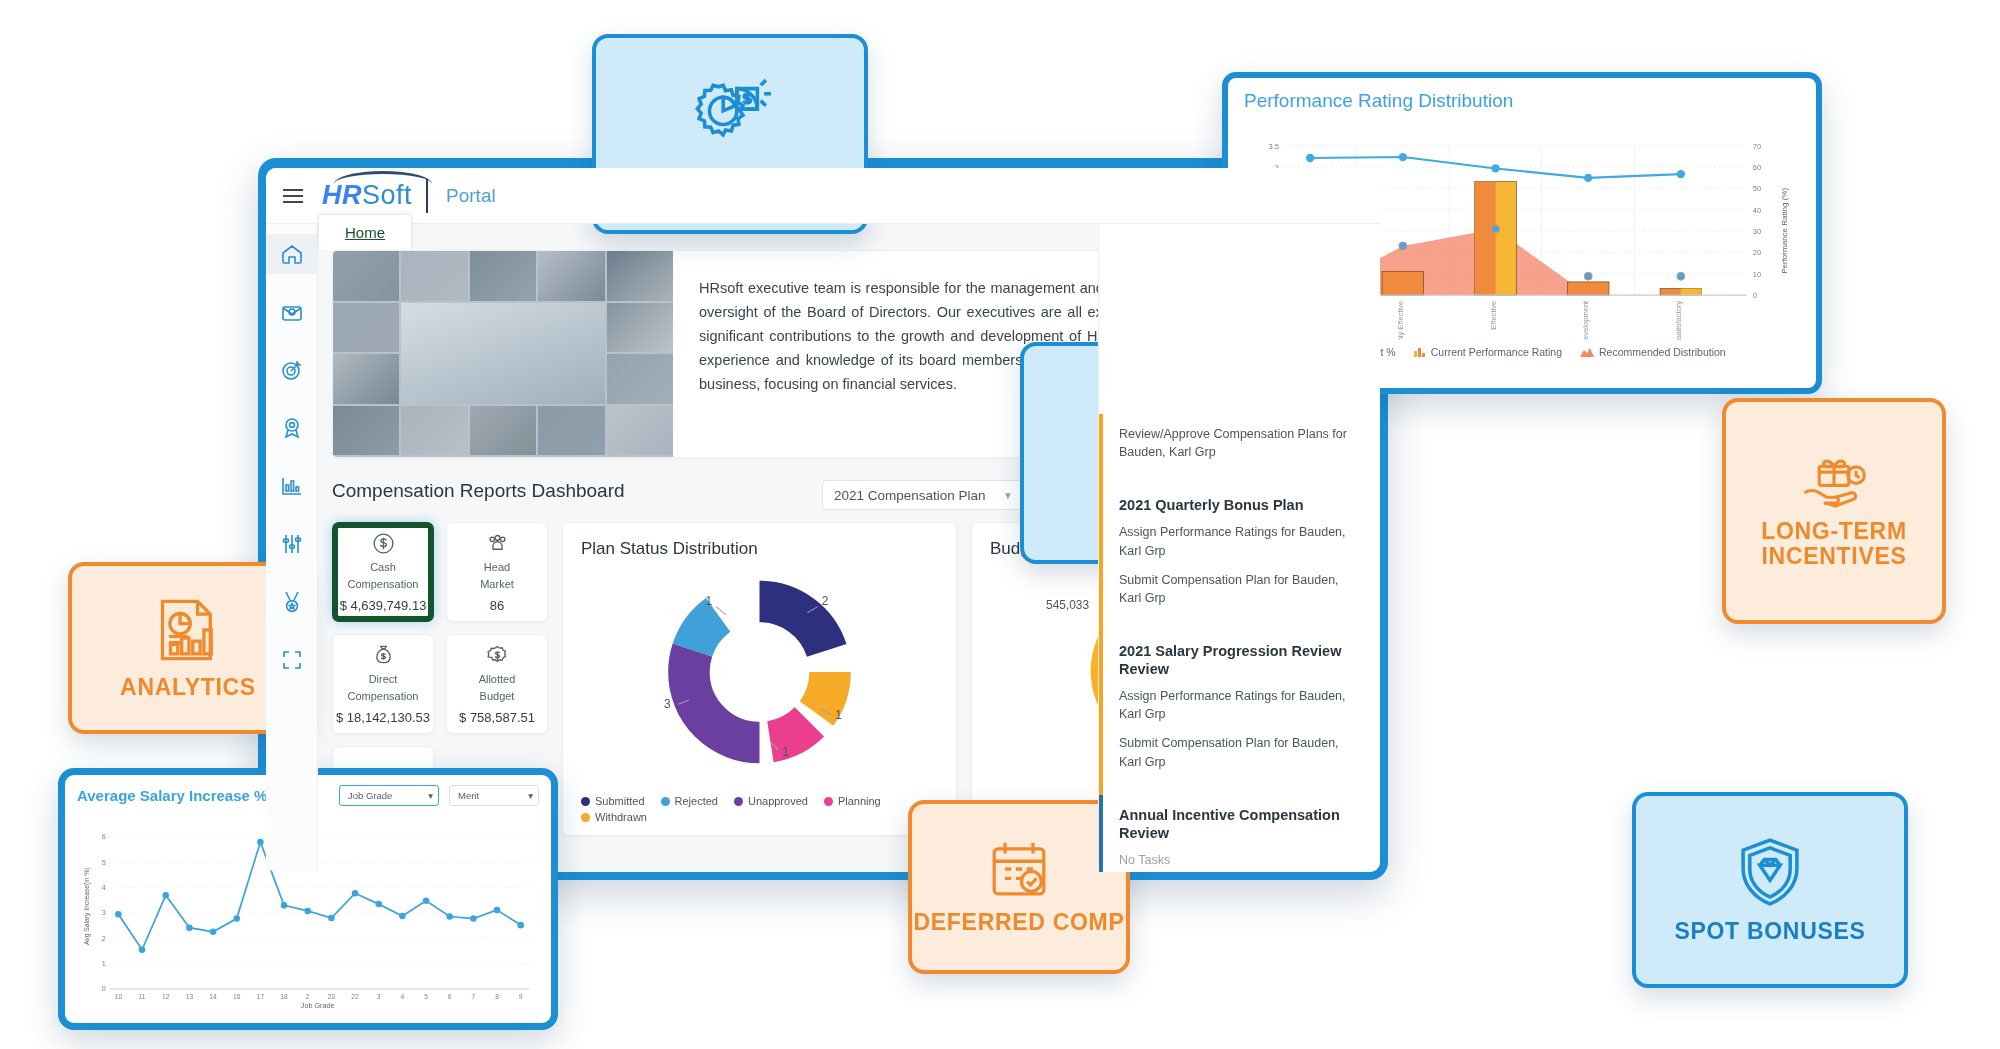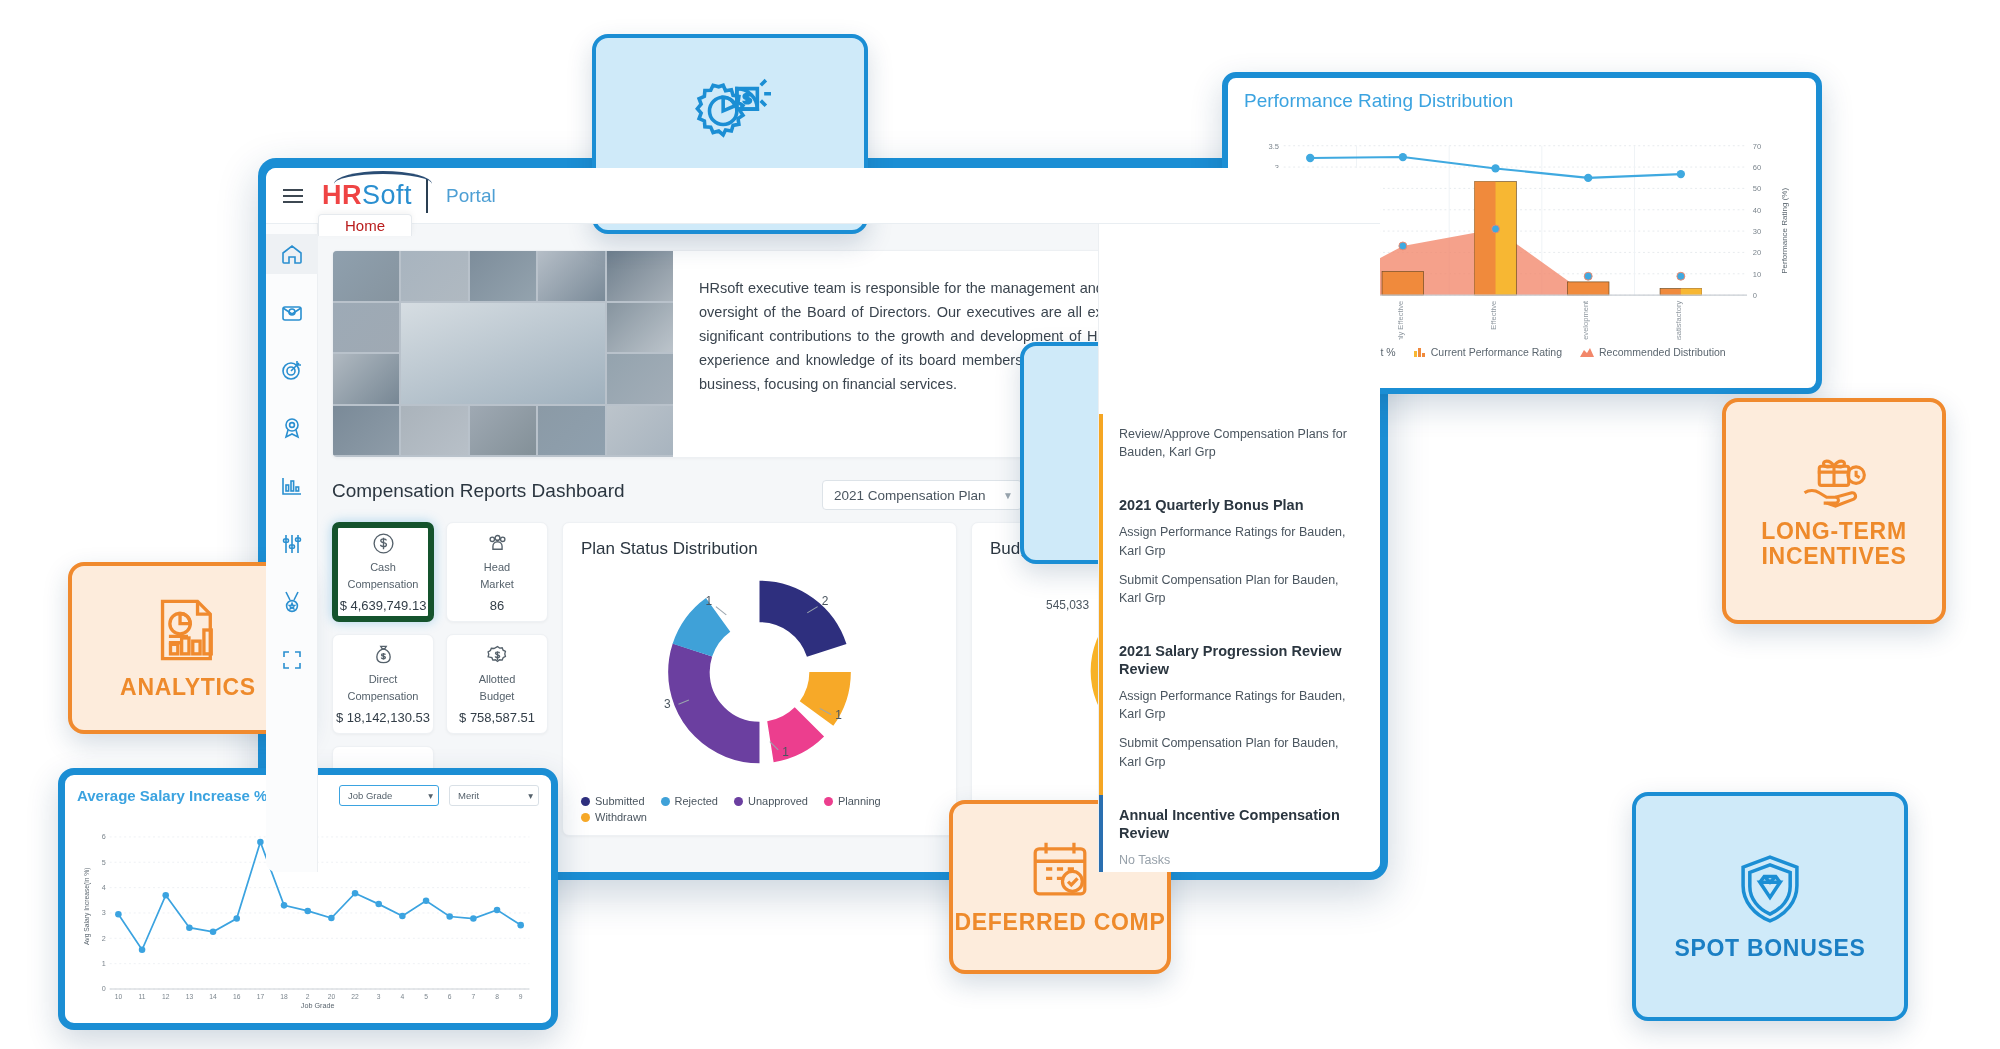--- a/index.html
+++ b/index.html
@@ -32,21 +32,21 @@
   
   .topbar {
     height: 56px; background: #fff;
     display: flex; align-items: center;
     border-bottom: 1px solid #e9eef2;
     position: relative; z-index: 6;
   }
   .hamburger { width: 54px; display: flex; flex-direction: column; gap: 4px; align-items: center; cursor: pointer; }
   .hamburger i { display: block; width: 20px; height: 2px; background: #3d4852; }
   .brand { display: flex; align-items: center; gap: 0; margin-left: 2px; position: relative; }
-  .brand-hr { font-size: 27px; font-weight: 700; color: #ef4444; letter-spacing: .5px; }
+  .brand-hr { font-size: 27px; font-weight: 700; color: #3b82f6; letter-spacing: .5px; font-style: italic; }
   .brand-soft { font-size: 27px; font-weight: 400; color: #2a8fd0; letter-spacing: .5px; }
   .brand-swoosh {
     position: absolute; top: -9px; left: 12px; width: 98px; height: 13px;
     border-top: 3px solid #2a4d74; border-radius: 50% / 100% 100% 0 0;
     border-left-color: transparent; border-right-color: transparent;
   }
   .brand-div { width: 2px; height: 34px; background: #2a3f52; margin: 0 18px 0 14px; }
   .portal-txt { font-size: 19px; color: #4d9fd4; font-weight: 400; }
 
   
@@ -60,23 +60,24 @@
     content: ""; position: absolute; left: -8px; top: -56px; bottom: -10px; width: 8px; background: #1b8ed4;
   }
   .rail-item { width: 52px; height: 40px; display: flex; align-items: center; justify-content: center; cursor: pointer; }
   .rail-item.active { background: #eef1f4; }
   .rail-item svg { width: 24px; height: 24px; stroke: #2a8fd0; fill: none; stroke-width: 1.6; }
 
   
   .home-tab {
     position: absolute; left: 52px; top: 46px;
     background: #fff; border: 1px solid #e6eaee; border-bottom: none;
-    padding: 2px 26px; font-size: 15px; color: #b91c1c;
+    padding: 9px 26px; font-size: 15px; color: #14532d;
     border-radius: 4px 4px 0 0; z-index: 7;
     box-shadow: 0 -2px 6px rgba(0,0,0,.05);
+    text-decoration: underline;
   }
 
   .content { position: absolute; left: 52px; top: 56px; right: 0; bottom: 0; overflow: hidden; }
 
   
   .hero {
     margin: 26px 14px 0 14px; background: #fff; border: 1px solid #edf0f3;
     border-radius: 5px; display: flex; height: 208px; overflow: hidden;
     box-shadow: 0 1px 3px rgba(0,0,0,.04);
   }
@@ -154,23 +155,23 @@
     font-size: 23px; font-weight: 700; color: #1b7fc4; letter-spacing: .7px;
     text-align: center; line-height: 1.1;
   }
   .fcard.orange { border-color: #f08a2e; background: #fdecdc; }
   .fcard.orange .fc-ico svg { stroke: #f08a2e; }
   .fcard.orange .fc-lbl { color: #ee8a2b; }
 
   #fc-equity { left: 592px; top: 34px; width: 276px; height: 200px; }
   #fc-salary { left: 1020px; top: 342px; width: 260px; height: 222px; }
   #fc-analytics { left: 68px; top: 562px; width: 240px; height: 172px; }
-  #fc-deferred { left: 908px; top: 800px; width: 222px; height: 174px; margin-left: 41px; }
+  #fc-deferred { left: 908px; top: 800px; width: 222px; height: 174px; }
   #fc-lti { left: 1722px; top: 398px; width: 224px; height: 226px; }
-  #fc-spot { left: 1632px; top: 792px; width: 276px; height: 229px; align-items: center; }
+  #fc-spot { left: 1632px; top: 792px; width: 276px; height: 196px; align-items: center; }
 
   
   #perf-panel {
     position: absolute; left: 1222px; top: 72px; width: 600px; height: 322px;
     background: #fff; border: 6px solid #1b8ed4; border-radius: 14px;
     box-shadow: 0 12px 32px rgba(20,60,100,.2); padding: 12px 16px 8px 16px; overflow: hidden;
   }
   #perf-panel h3 { font-size: 19px; font-weight: 400; color: #3ba3e0; margin-bottom: 4px; }
   .perf-legend { display: flex; gap: 18px; justify-content: center; margin-top: 2px; }
   .perf-legend .pl { display: flex; align-items: center; gap: 5px; font-size: 10.5px; color: #5b666f; }

